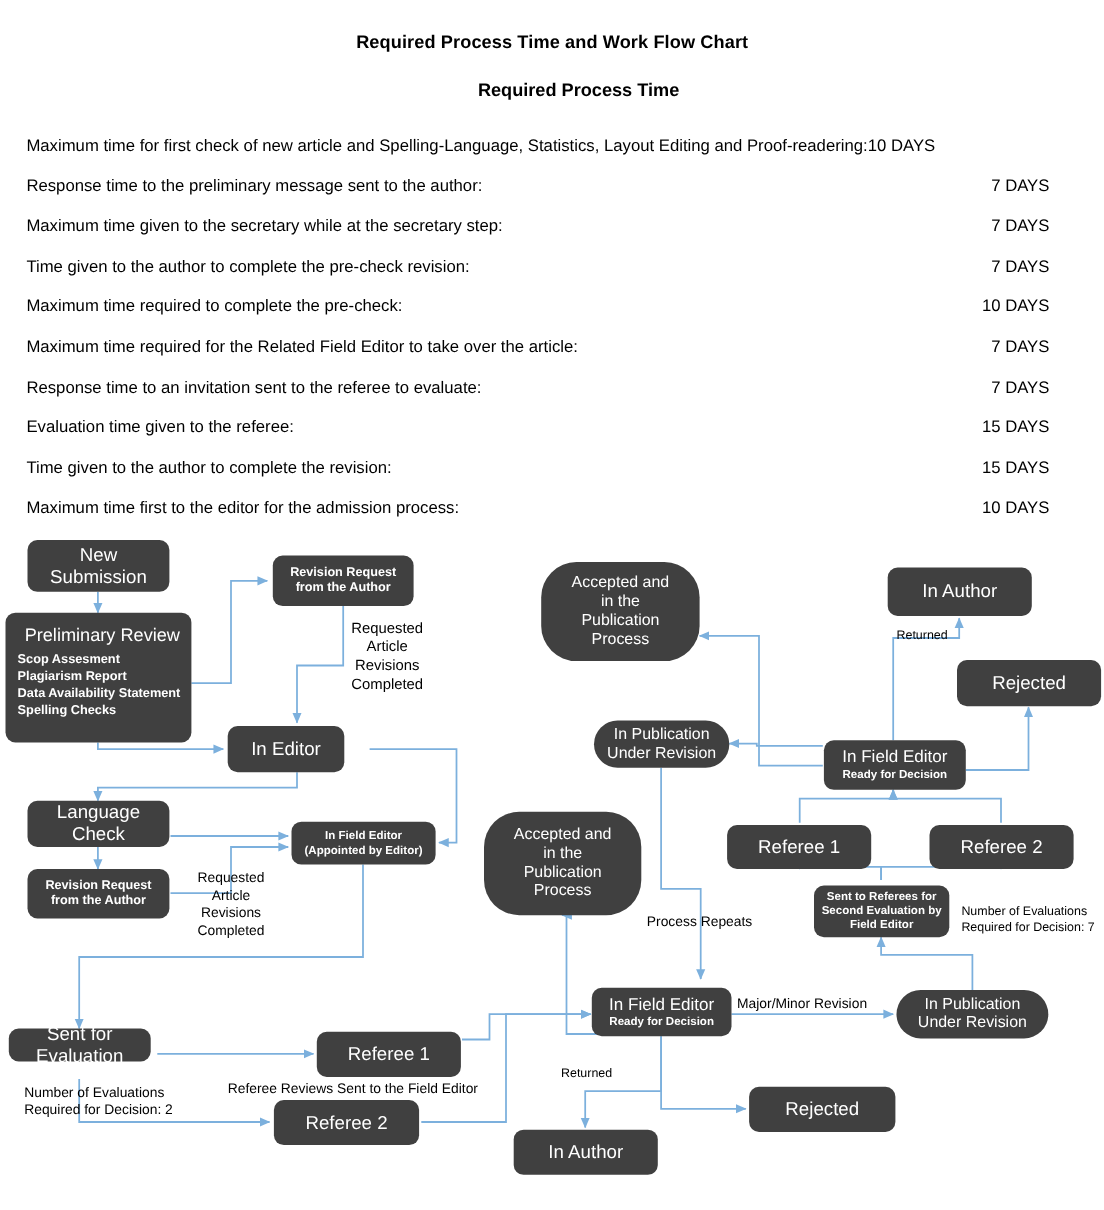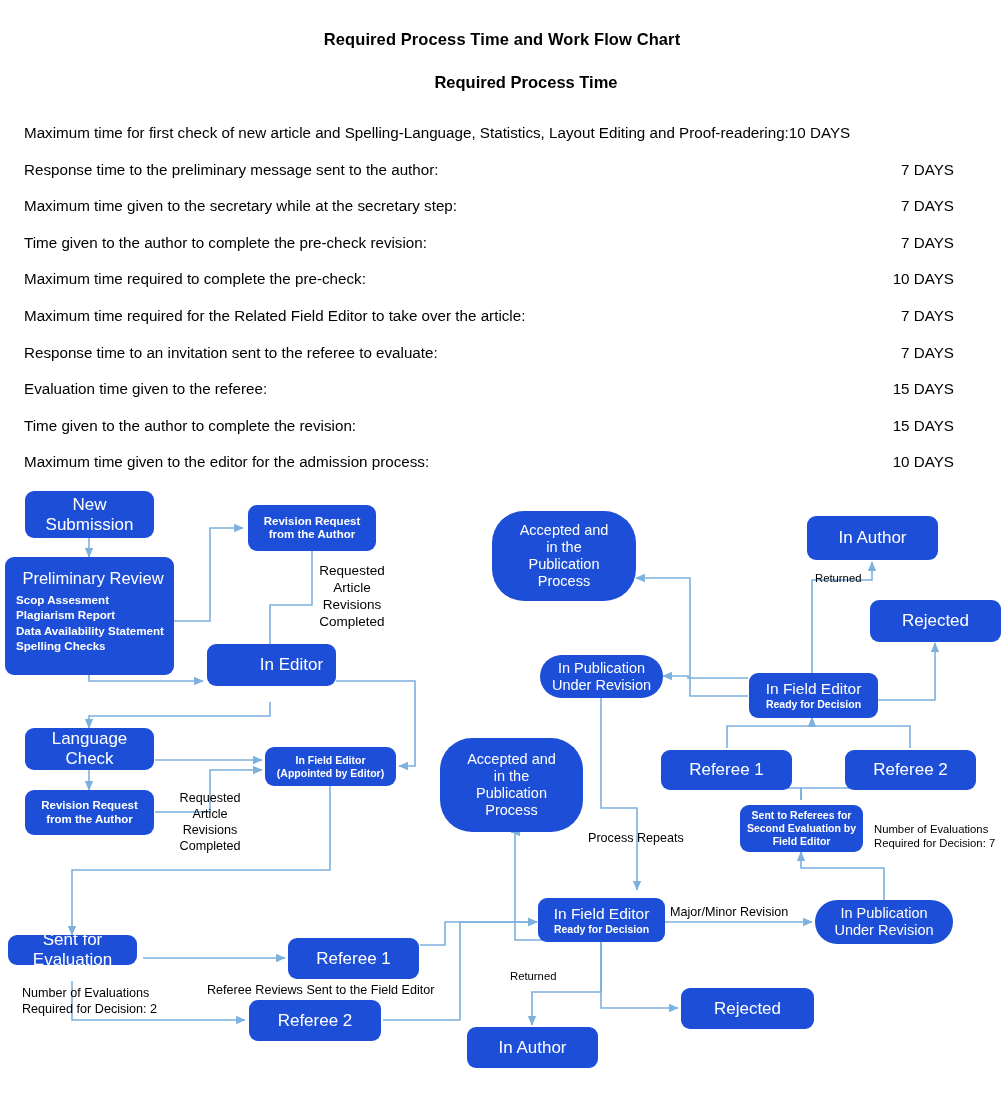--- a/index.html
+++ b/index.html
@@ -67,21 +67,21 @@
   #flow-layer {
     position: absolute;
     left: 0; top: 0;
     width: 1004px; height: 1100px;
   }
 
   
   .node {
     position: absolute;
     box-sizing: border-box;
-    background: #1d4ed8;
+    background: #404040;
     border-radius: 9px;
     color: #ffffff;
     display: flex;
     flex-direction: column;
     align-items: center;
     justify-content: center;
     text-align: center;
     line-height: 1.16;
     padding: 2px 4px;
   }
@@ -148,21 +148,21 @@
   </div>
   <div class="time-row">
     <span class="lbl">Evaluation time given to the referee:</span>
     <span class="val">15 DAYS</span>
   </div>
   <div class="time-row">
     <span class="lbl">Time given to the author to complete the revision:</span>
     <span class="val">15 DAYS</span>
   </div>
   <div class="time-row">
-    <span class="lbl">Maximum time given to the editor for the admission process:</span>
+    <span class="lbl">Maximum time first to the editor for the admission process:</span>
     <span class="val">10 DAYS</span>
   </div>
 </div>
 
 <svg id="flow" viewBox="0 0 1004 1100" width="1004" height="1100">
   <defs>
     <marker id="ah" markerWidth="7" markerHeight="7" refX="5.6" refY="3" orient="auto">
       <path d="M0,0.4 L6,3 L0,5.6 z" fill="#7cb0dd"></path>
     </marker>
   </defs>
@@ -239,21 +239,21 @@
     <span class="ln sub-list">Plagiarism Report</span>
     <span class="ln sub-list">Data Availability Statement</span>
     <span class="ln sub-list">Spelling Checks</span>
   </div>
 
   <div class="node sz-sm" style="left:248px; top:505px; width:128px; height:46px;">
     <span class="ln">Revision Request</span>
     <span class="ln">from the Author</span>
   </div>
 
-  <div class="node sz-lg" style="left:207px; top:644px; width:129px; height:42px;padding-left:44px;">
+  <div class="node sz-lg" style="left:207px; top:660px; width:106px; height:42px;">
     <span class="ln">In Editor</span>
   </div>
 
   <div class="node sz-lg" style="left:25px; top:728px; width:129px; height:42px;">
     <span class="ln">Language</span>
     <span class="ln">Check</span>
   </div>
 
   <div class="node sz-sm" style="left:25px; top:790px; width:129px; height:45px;">
     <span class="ln">Revision Request</span>

